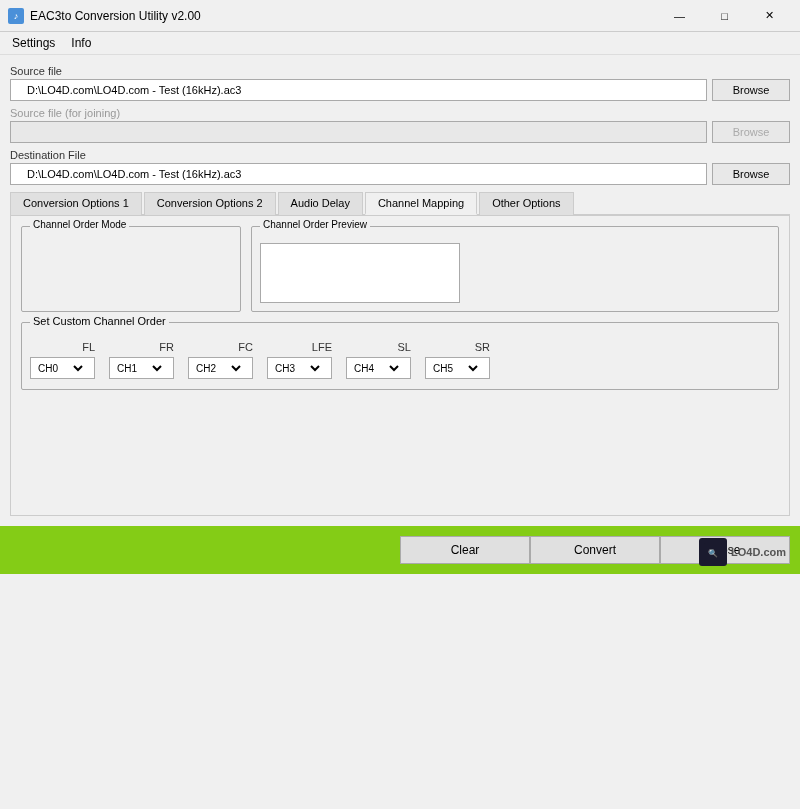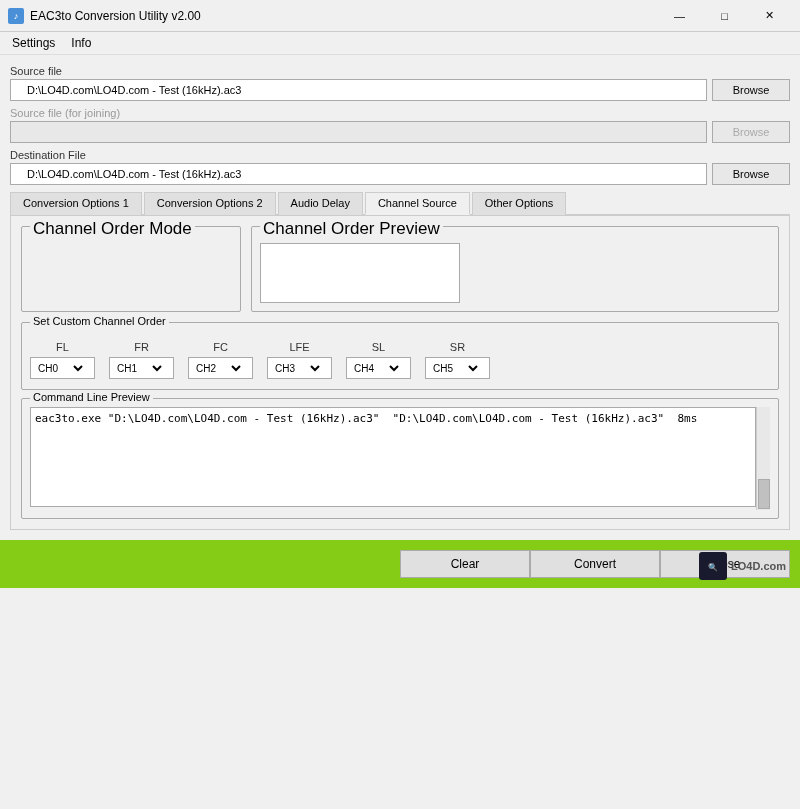--- a/index.html
+++ b/index.html
@@ -144,21 +144,21 @@
       padding: 8px;
       position: relative;
       background: #f0f0f0;
     }
     .channel-group-label {
       position: absolute;
       top: -8px;
       left: 8px;
       background: #f0f0f0;
       padding: 0 3px;
-      font-size: 17px;
+      font-size: 10px;
     }
     .channel-order-mode {
       margin-top: 8px;
     }
     select.channel-select {
       width: 180px;
       height: 22px;
       border: 1px solid #aaa;
       background: white;
       font-size: 11px;
@@ -188,21 +188,21 @@
     }
     .ch-cols {
       display: flex;
       gap: 14px;
       margin-top: 10px;
       align-items: flex-start;
     }
     .ch-col {
       display: flex;
       flex-direction: column;
-      align-items: center;
+      align-items: flex-end;
       gap: 4px;
     }
     .ch-label {
       font-size: 11px;
       color: #333;
     }
     .ch-dropdown {
       display: flex;
       align-items: center;
       border: 1px solid #aaa;
@@ -333,21 +333,21 @@
     <div class="file-row">
       <input class="file-input" type="text" value="D:\LO4D.com\LO4D.com - Test (16kHz).ac3" style="">
       <button class="browse-btn">Browse</button>
     </div>
   </div>
 
   <div class="tabs-container">
     <div class="tab">Conversion Options 1</div>
     <div class="tab">Conversion Options 2</div>
     <div class="tab">Audio Delay</div>
-    <div class="tab active">Channel Source</div>
+    <div class="tab active">Channel Mapping</div>
     <div class="tab">Other Options</div>
   </div>
 
   <div class="tab-content">
     <div class="two-col">
 
       <div class="channel-group" style="flex:0 0 220px;">
         <span class="channel-group-label">Channel Order Mode</span>
       </div>
 
@@ -410,29 +410,20 @@
           <span class="ch-label">SR</span>
           <div class="ch-dropdown">
             <select>
               <option>CH0</option><option>CH1</option><option>CH2</option><option>CH3</option><option>CH4</option><option selected="">CH5</option>
             </select>
           </div>
         </div>
       </div>
     </div>
 
-    <div class="cmd-group">
-      <span class="cmd-label">Command Line Preview</span>
-      <div class="scrollbar-area">
-        <textarea class="cmd-textarea" style="width: calc(100% - 14px);" readonly="">eac3to.exe "D:\LO4D.com\LO4D.com - Test (16kHz).ac3"  "D:\LO4D.com\LO4D.com - Test (16kHz).ac3"  8ms</textarea>
-        <div class="scrollbar-v">
-          <div class="scrollbar-thumb"></div>
-        </div>
-      </div>
-    </div>
 
   </div>
 </div>
 
 <div class="bottom-bar" style="position:relative;">
   <button class="action-btn">Clear</button>
   <button class="action-btn">Convert</button>
   <button class="action-btn">Close</button>
   <div style="position:absolute; right:14px; bottom:8px; display:flex; align-items:center; gap:4px;">
     <div style="width:28px; height:28px; background:#1a1a2e; border-radius:3px; display:flex; align-items:center; justify-content:center;">

